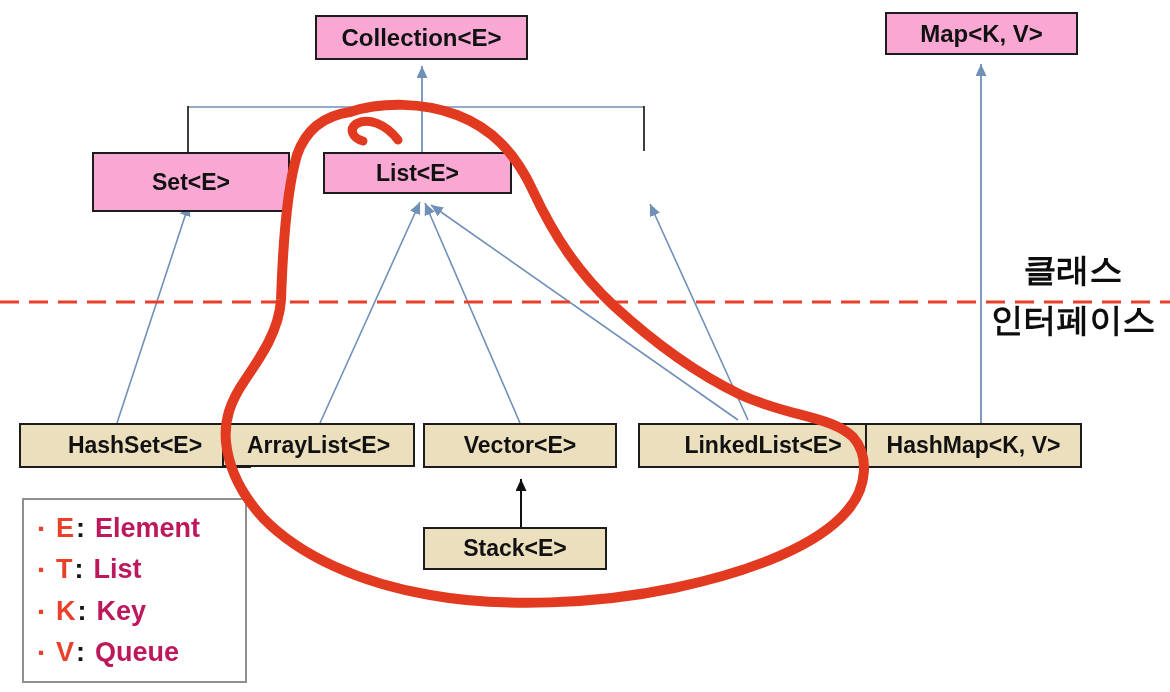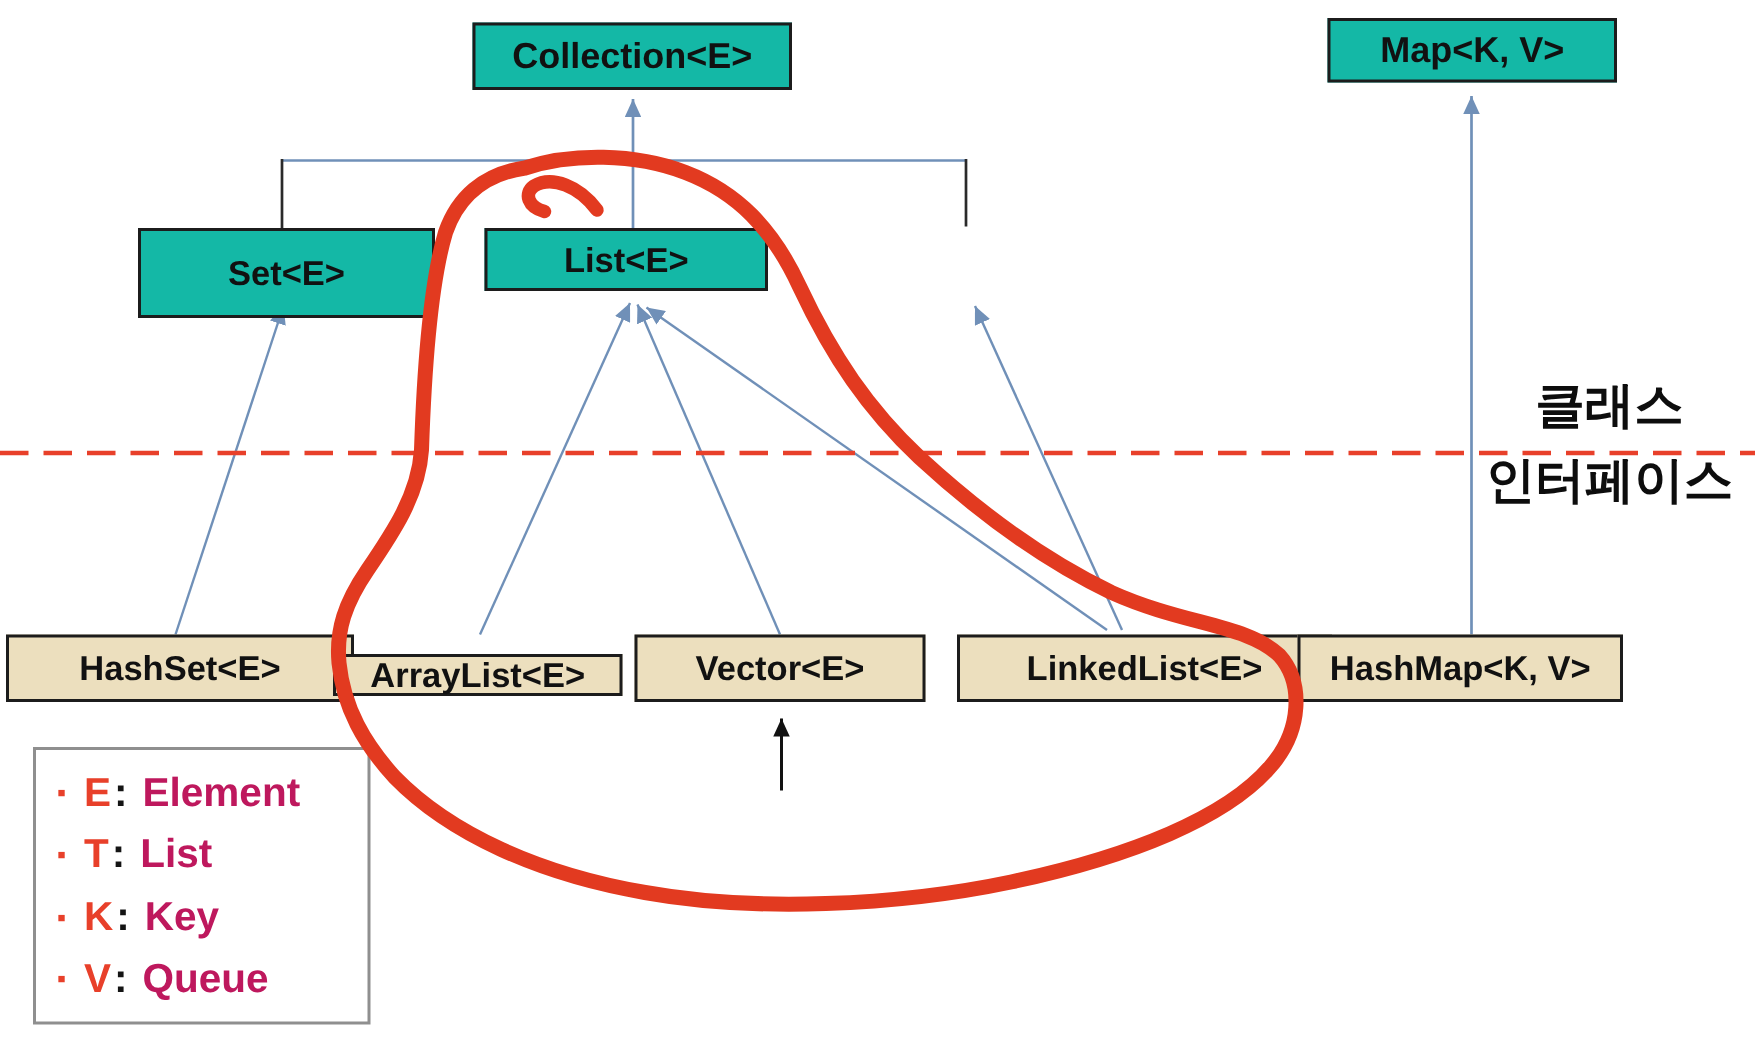--- a/index.html
+++ b/index.html
@@ -7,21 +7,21 @@
     width:1170px;height:692px;position:relative;background:#ffffff;
     font-family:"Liberation Sans", sans-serif;overflow:hidden;
   }
   .canvas{position:absolute;inset:0;}
   svg.layer{position:absolute;left:0;top:0;pointer-events:none;}
   .box{
     position:absolute;display:flex;align-items:center;justify-content:center;
     border:2px solid #1c1c1c;font-weight:bold;font-size:23px;color:#111;
     letter-spacing:0px;white-space:nowrap;box-sizing:border-box;
   }
-  .intf{background:#14b8a6;}
+  .intf{background:#f9a8d4;}
   .impl{background:#ecdfbe;}
   .korean-labels{
     position:absolute;right:4px;top:252px;width:186px;display:flex;
     flex-direction:column;align-items:center;gap:14px;
   }
   .korean-labels .klabel{
     font-weight:bold;font-size:33px;color:#0d0d0d;line-height:1.1;white-space:nowrap;
   }
   .legend{
     position:absolute;left:22px;top:498px;width:225px;height:185px;
@@ -73,34 +73,37 @@
   <div class="box intf" style="left:885px;top:12px;width:193px;height:43px;font-size:24px">
     <span>Map&lt;K, V&gt;</span>
   </div>
   <div class="box intf" style="left:92px;top:152px;width:198px;height:60px">
     <span>Set&lt;E&gt;</span>
   </div>
   <div class="box intf" style="left:323px;top:152px;width:189px;height:42px">
     <span>List&lt;E&gt;</span>
   </div>
 
-  <div class="box impl" style="left:4px;top:423px;width:232px;height:45px">
+  <div class="box impl" style="left:19px;top:423px;width:232px;height:45px">
     <span>HashSet&lt;E&gt;</span>
   </div>
-  <div class="box impl" style="left:222px;top:436px;width:193px;height:28px">
+  <div class="box impl" style="left:222px;top:423px;width:193px;height:44px">
     <span>ArrayList&lt;E&gt;</span>
   </div>
   <div class="box impl" style="left:423px;top:423px;width:194px;height:45px">
     <span>Vector&lt;E&gt;</span>
   </div>
   <div class="box impl" style="left:638px;top:423px;width:250px;height:45px">
     <span>LinkedList&lt;E&gt;</span>
   </div>
   <div class="box impl" style="left:865px;top:423px;width:217px;height:45px">
     <span>HashMap&lt;K, V&gt;</span>
+  </div>
+  <div class="box impl" style="left:423px;top:527px;width:184px;height:43px">
+    <span>Stack&lt;E&gt;</span>
   </div>
 
   <div class="korean-labels">
     <div class="klabel">클래스</div>
     <div class="klabel">인터페이스</div>
   </div>
 
   <div class="legend">
     <div class="legend-row">
       <span class="lg-bullet">▪</span>

